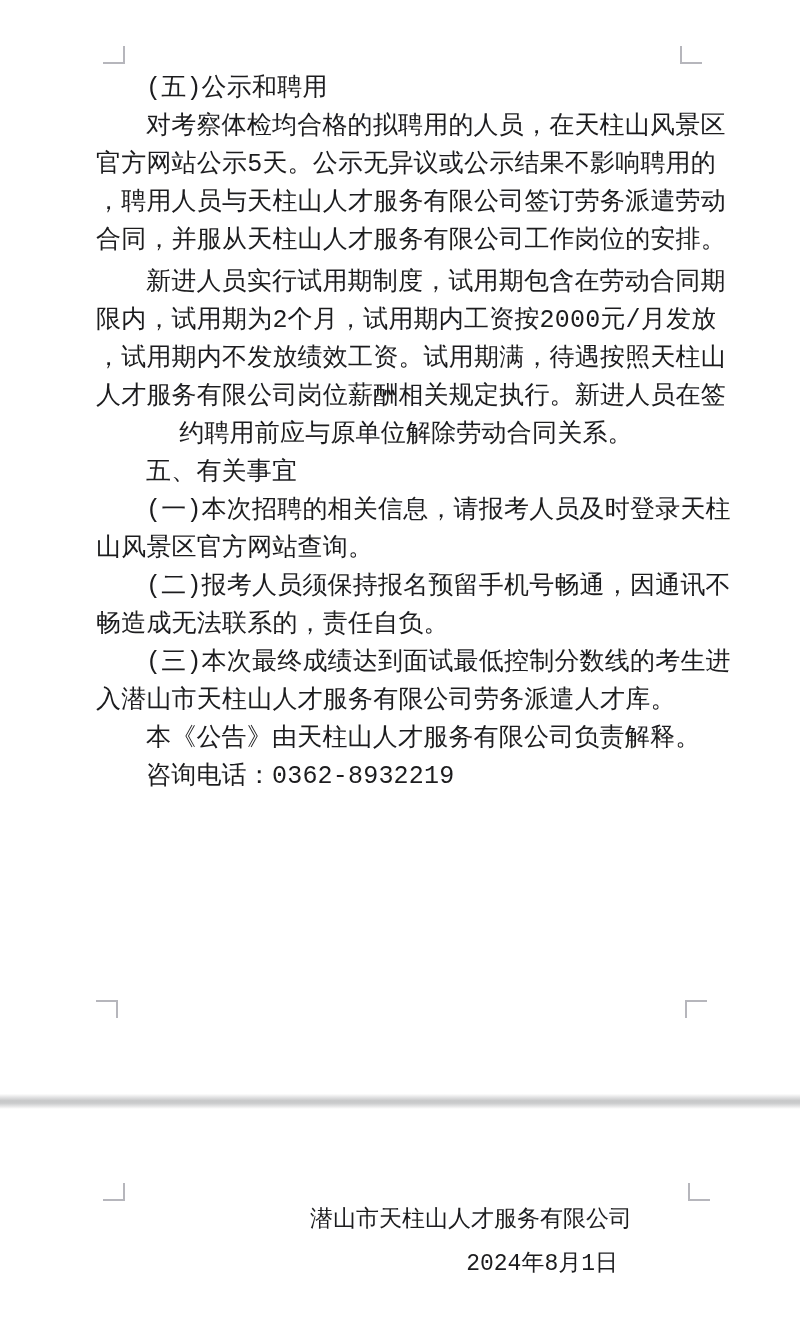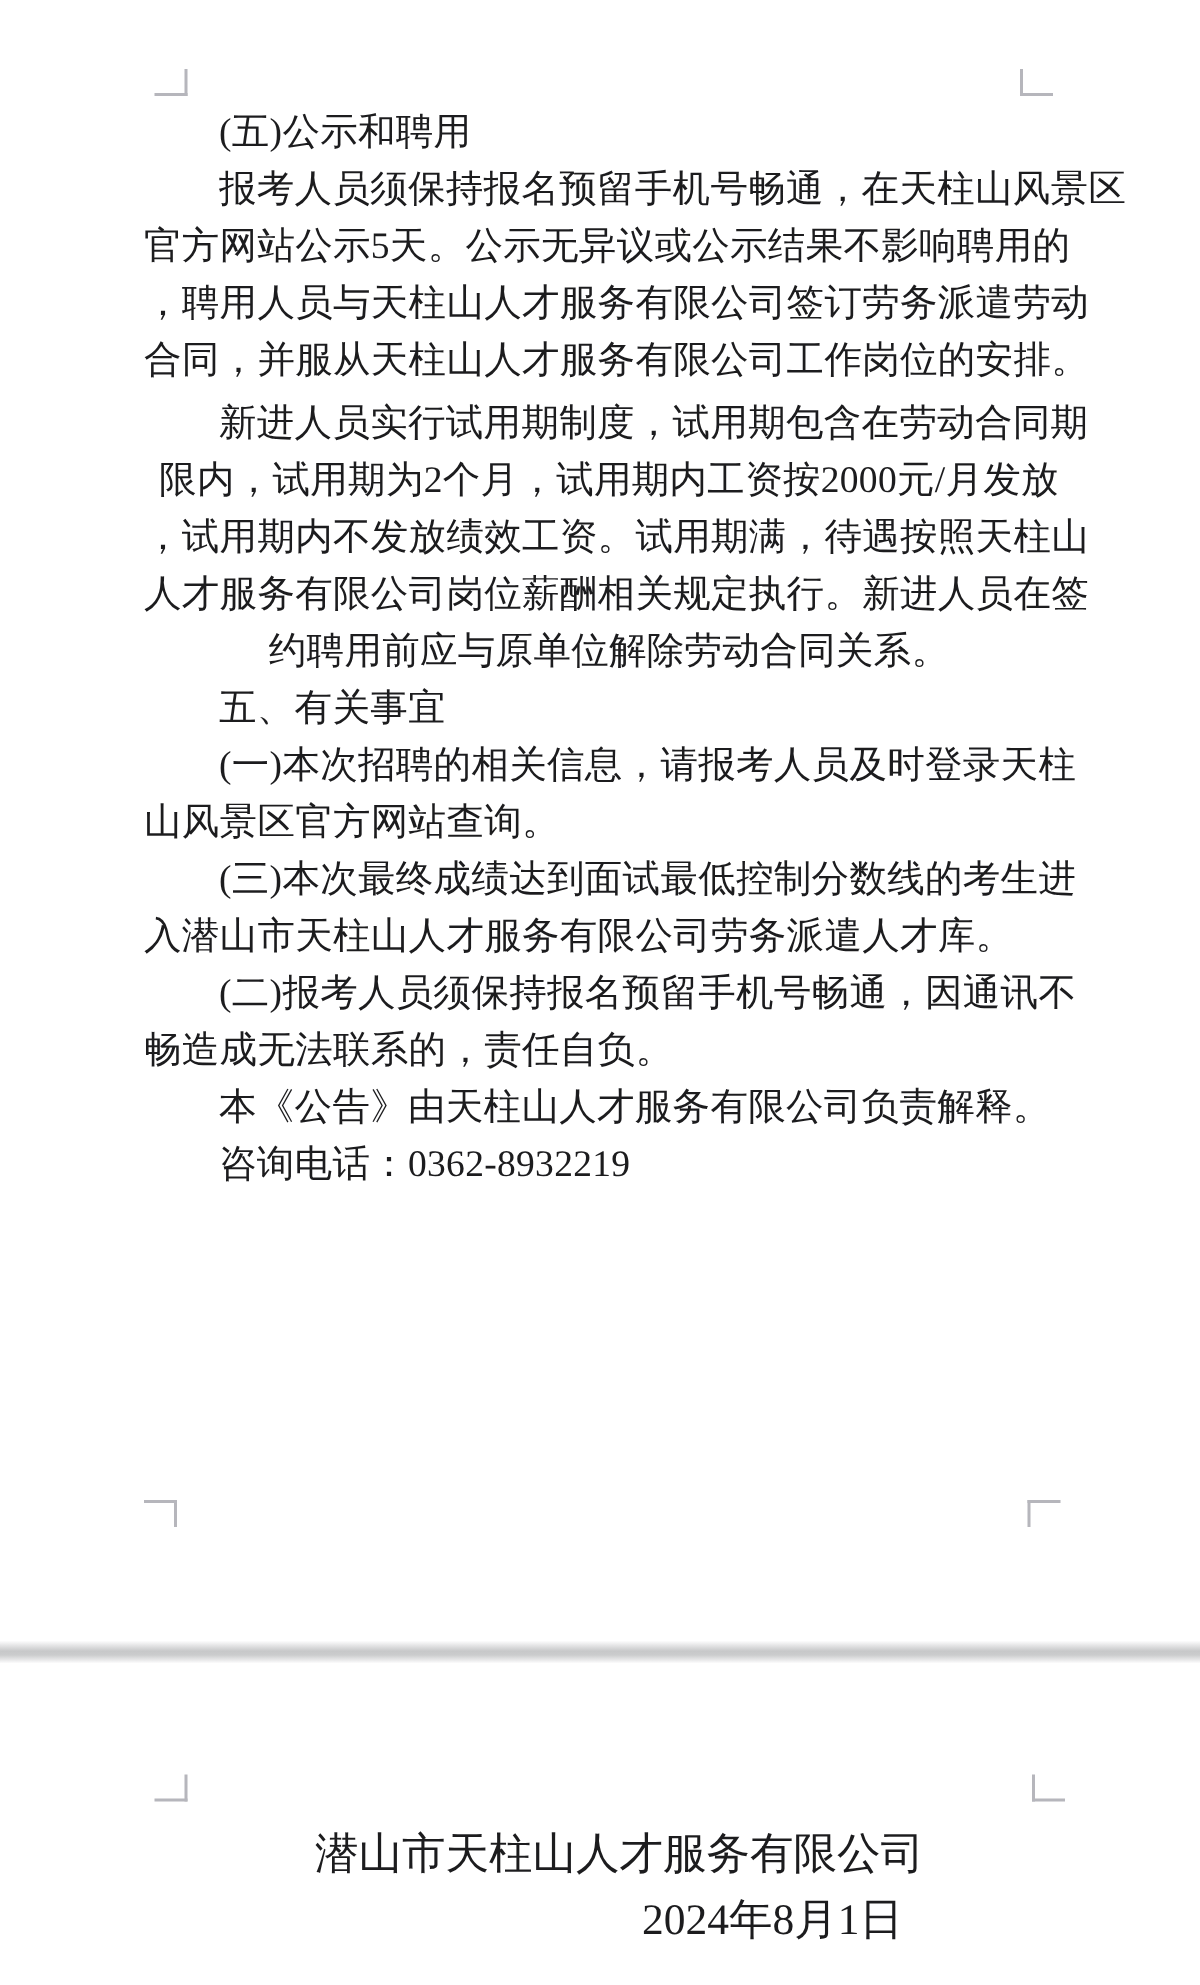--- a/index.html
+++ b/index.html
@@ -2,21 +2,21 @@
 <html><head>
 <meta charset="utf-8">
 <style>
   html, body { margin: 0; padding: 0; background: #ffffff; }
   .stage {
     position: relative;
     width: 800px;
     height: 1323px;
     background: #ffffff;
     overflow: hidden;
-    font-family: Liberation Serif, serif;
+    font-family: Liberation Mono, monospace;
   }
   .page { position: absolute; left: 0; width: 800px; background: #ffffff; }
   .page-1 { top: 0; height: 1094px; }
   .page-2 { top: 1109px; height: 214px; }
 
   
   .doc-content {
     position: absolute;
     left: 96px;
     top: 70px;
@@ -45,59 +45,59 @@
     position: absolute;
     left: 0; top: 1094px;
     width: 800px; height: 15px;
     background: linear-gradient(to bottom,
       #fdfdfd 0%, #e2e2e3 22%, #c7c8c9 45%, #cbcccd 62%, #ebebec 86%, #ffffff 100%);
   }
 
   
   .signature-line {
     position: absolute;
-    margin: 16px;
+    margin: 0;
     color: #1c1c1e;
-    font-size: 29px;
+    font-size: 23px;
     line-height: 30px;
     white-space: pre;
     text-align: left;
   }
   .signature-company { top: 96px; right: 168px; }
   .signature-date    { top: 140px; right: 182px; }
 </style>
 </head>
 <body>
 
 <div class="stage">
 
   <div class="page page-1">
     <span class="cm cm-tl" style="left:103px; top:46px;"></span>
     <span class="cm cm-tr" style="left:680px; top:46px;"></span>
     <span class="cm cm-bl" style="left:96px;  top:1000px;"></span>
     <span class="cm cm-br" style="left:685px; top:1000px;"></span>
 
     <div class="doc-content">
       <p>(五)公示和聘用</p>
-      <p>报考人员须保持报名预留手机号畅通，在天柱山风景区
+      <p>对考察体检均合格的拟聘用的人员，在天柱山风景区
 官方网站公示5天。公示无异议或公示结果不影响聘用的
 ，聘用人员与天柱山人才服务有限公司签订劳务派遣劳动
 合同，并服从天柱山人才服务有限公司工作岗位的安排。</p>
       <p class="para-probation">新进人员实行试用期制度，试用期包含在劳动合同期
 限内，试用期为2个月，试用期内工资按2000元/月发放
 ，试用期内不发放绩效工资。试用期满，待遇按照天柱山
 人才服务有限公司岗位薪酬相关规定执行。新进人员在签
 约聘用前应与原单位解除劳动合同关系。</p>
       <p>五、有关事宜</p>
       <p>(一)本次招聘的相关信息，请报考人员及时登录天柱
 山风景区官方网站查询。</p>
+      <p>(二)报考人员须保持报名预留手机号畅通，因通讯不
+畅造成无法联系的，责任自负。</p>
       <p>(三)本次最终成绩达到面试最低控制分数线的考生进
 入潜山市天柱山人才服务有限公司劳务派遣人才库。</p>
-      <p>(二)报考人员须保持报名预留手机号畅通，因通讯不
-畅造成无法联系的，责任自负。</p>
       <p>本《公告》由天柱山人才服务有限公司负责解释。</p>
       <p>咨询电话：0362-8932219</p>
     </div>
   </div>
 
   <div class="page-separator"></div>
 
   <div class="page page-2">
     <span class="cm cm-tl" style="left:103px; top:74px;"></span>
     <span class="cm cm-tr" style="left:688px; top:74px;"></span>

